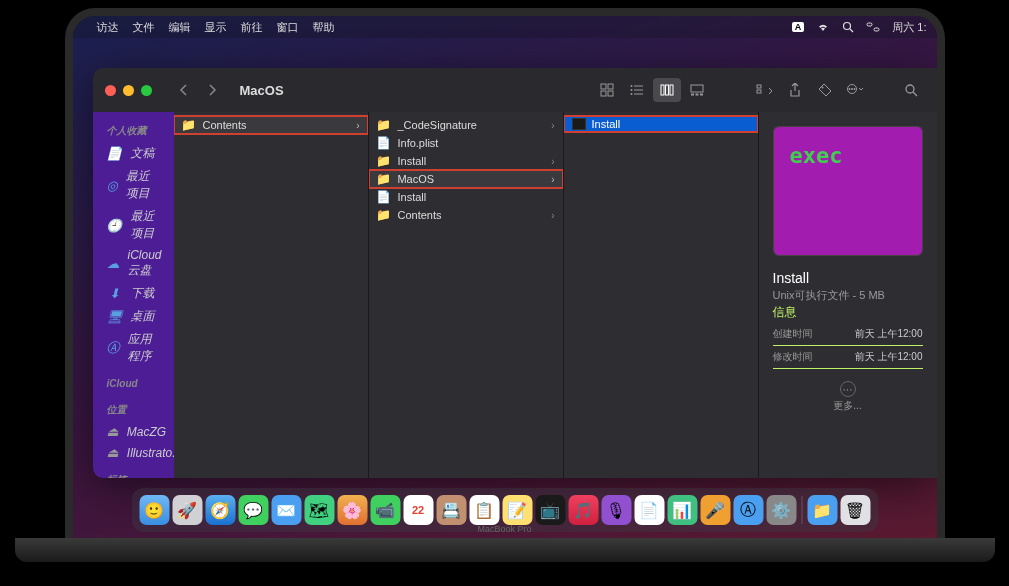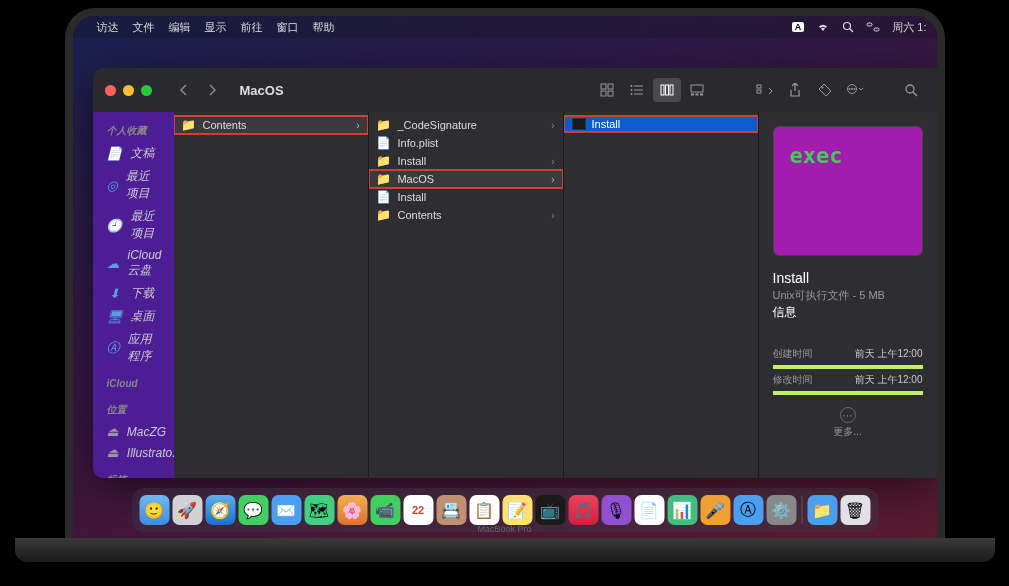--- a/index.html
+++ b/index.html
@@ -51,22 +51,22 @@
 .folder-icon { color: #5aa0e0; font-size: 12px; }
 .file-icon { color: #bbb; font-size: 12px; }
 .exec-icon { width: 14px; height: 12px; background: #1a1a1a; border: 1px solid #333; display: inline-block; }
 .red-box { outline: 2px solid #d04030; outline-offset: -1px; }
 
 .preview-pane { flex: 1; padding: 14px; color: #ccc; font-size: 11px; }
 .preview-thumb { width: 150px; height: 130px; background: #a21caf; border: 1px solid #444; border-radius: 6px; margin: 0 auto 14px; display: flex; align-items: flex-start; justify-content: flex-start; padding: 16px; }
 .exec-text { color: #3fd050; font-family: monospace; font-size: 22px; font-weight: bold; }
 .preview-name { font-size: 14px; color: #fff; margin-bottom: 2px; }
 .preview-sub { color: #999; font-size: 11px; margin-bottom: 1px; }
-.preview-info-title { color: #ffffff; font-size: 12px; margin-bottom: 22px; }
-.preview-row { display: flex; justify-content: space-between; font-size: 10px; color: #999; border-bottom: 4px solid #bef264; padding: 4px 0; }
+.preview-info-title { color: #bef264; font-size: 12px; margin-bottom: 2px; }
+.preview-row { display: flex; justify-content: space-between; font-size: 10px; color: #999; border-bottom: 1px solid #bef264; padding: 4px 0; }
 .preview-row span:last-child { color: #ccc; }
 .preview-more { text-align: center; margin-top: 12px; color: #999; font-size: 10px; }
 .preview-more-icon { border: 1px solid #666; border-radius: 50%; width: 16px; height: 16px; display: inline-flex; align-items: center; justify-content: center; margin-bottom: 2px; }
 
 .dock { position: absolute; bottom: 6px; left: 50%; transform: translateX(-50%); height: 44px; background: rgba(60,60,70,0.4); border-radius: 12px; display: flex; align-items: center; padding: 0 8px; gap: 3px; backdrop-filter: blur(10px); }
 .dock-item { width: 30px; height: 30px; border-radius: 7px; display: flex; align-items: center; justify-content: center; font-size: 16px; cursor: pointer; }
 .dock-sep { width: 1px; height: 28px; background: rgba(255,255,255,0.2); margin: 0 2px; }
 
 svg { display: block; }
 </style>

